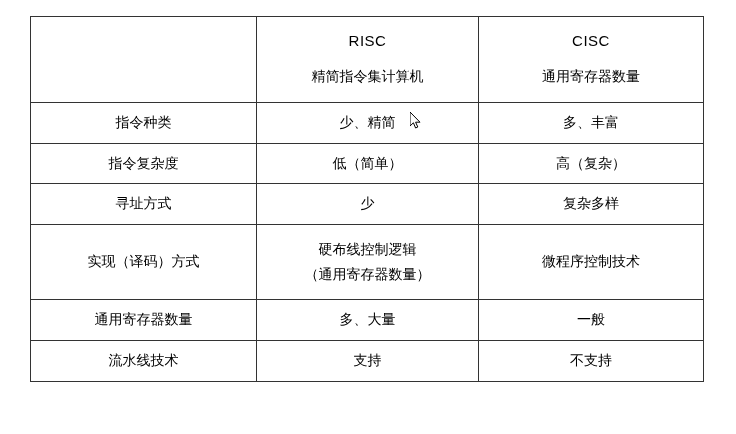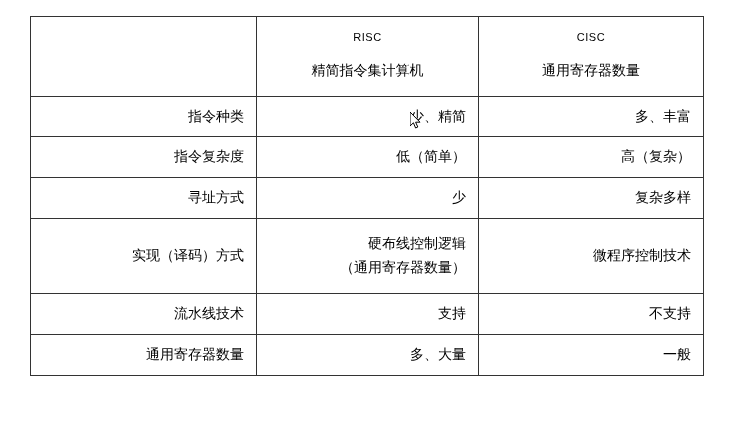--- a/index.html
+++ b/index.html
@@ -42,28 +42,28 @@
   col.c-risc  { width: 222px; }
   col.c-cisc  { width: 225px; }
 
   .cell-inner {
     padding: 9px 12px;
   }
   .cell-center {
     text-align: center;
   }
   .cell-left {
-    text-align: right;
+    text-align: center;
   }
   .head-cell .cell-inner {
     padding: 12px 12px 14px 12px;
   }
   .head-title {
     display: block;
-    font-size: 11px;
+    font-size: 15px;
     margin-bottom: 14px;
     letter-spacing: 0.5px;
   }
   .head-sub {
     display: block;
     font-size: 14px;
   }
   .blank-head .cell-inner {
     min-height: 56px;
   }
@@ -168,39 +168,39 @@
             <span class="l2">（通用寄存器数量）</span>
           </div>
         </td>
         <td>
           <div class="cell-inner cell-left">微程序控制技术</div>
         </td>
       </tr>
 
       <tr>
         <td>
+          <div class="cell-inner cell-left">通用寄存器数量</div>
+        </td>
+        <td>
+          <div class="cell-inner cell-left">多、大量</div>
+        </td>
+        <td>
+          <div class="cell-inner cell-left">一般</div>
+        </td>
+      </tr>
+
+      <tr>
+        <td>
           <div class="cell-inner cell-left">流水线技术</div>
         </td>
         <td>
           <div class="cell-inner cell-left">支持</div>
         </td>
         <td>
           <div class="cell-inner cell-left">不支持</div>
-        </td>
-      </tr>
-
-      <tr>
-        <td>
-          <div class="cell-inner cell-left">通用寄存器数量</div>
-        </td>
-        <td>
-          <div class="cell-inner cell-left">多、大量</div>
-        </td>
-        <td>
-          <div class="cell-inner cell-left">一般</div>
         </td>
       </tr>
     </tbody>
   </table>
 
   <div class="cursor">
     <svg width="12" height="18" viewBox="0 0 12 18" xmlns="http://www.w3.org/2000/svg">
       <polygon points="0,0 0,14 3.4,10.8 5.6,16 7.8,15 5.6,10.2 10,10.2" fill="#ffffff" stroke="#000000" stroke-width="1"></polygon>
     </svg>
   </div>

